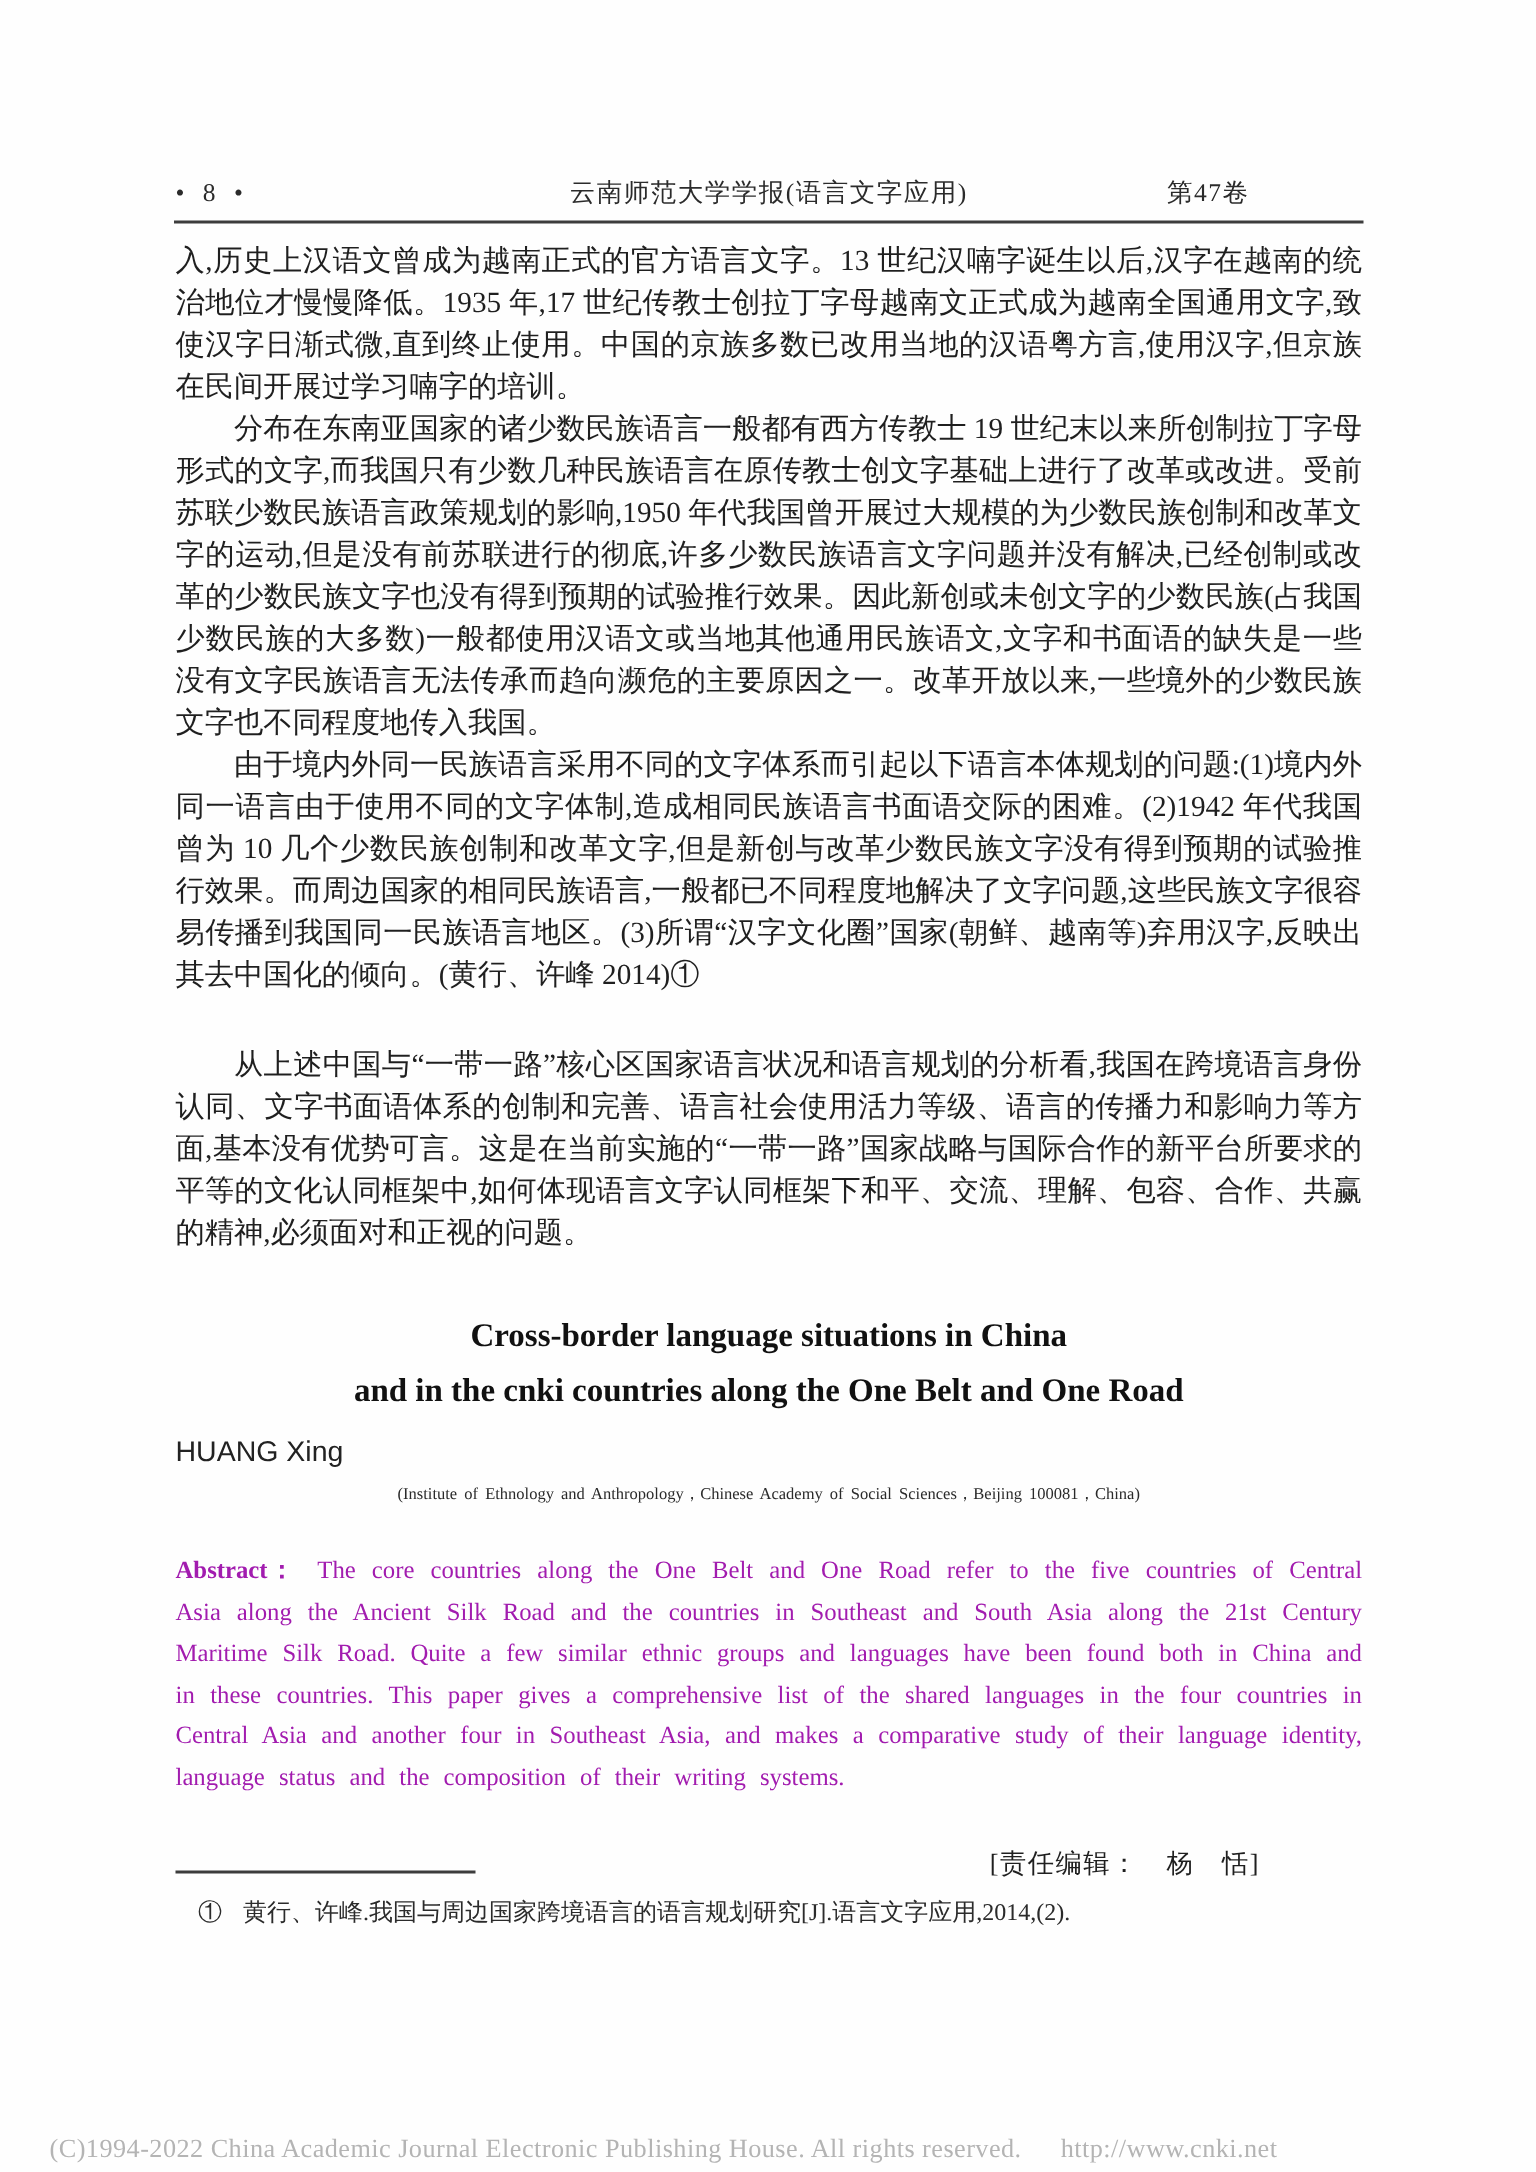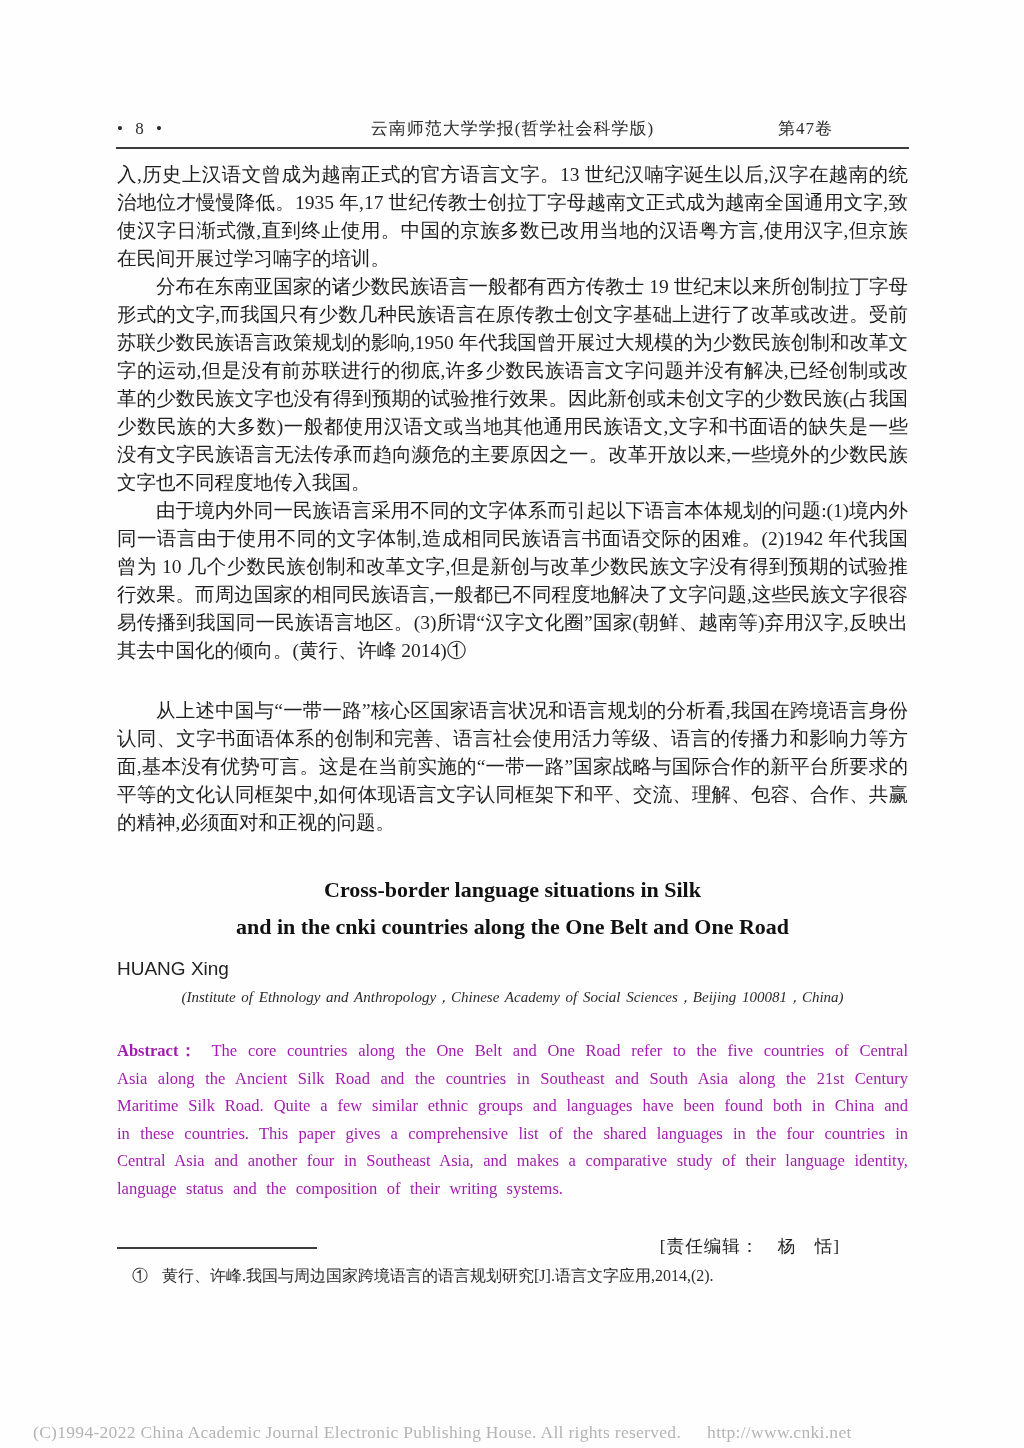--- a/index.html
+++ b/index.html
@@ -37,22 +37,22 @@
   .en-title {
     margin-top:34px; text-align:center; font-weight:bold;
     font-size:22px; line-height:37px; color:#111;
   }
   .author {
     margin-top:13px; text-align:left;
     font-family:"Liberation Sans","DejaVu Sans",sans-serif;
     font-size:19px; color:#222;
   }
   .affiliation {
-    margin-top:8px; text-align:center; font-style:italic;
-    font-size:15px; color:#2a2a2a; word-spacing:2px;
+    margin-top:8px; text-align:center; 
+    font-size:11px; color:#2a2a2a; word-spacing:2px;
   }
   .abstract {
     margin-top:30px; font-size:16.5px; line-height:27.5px;
     text-align:justify; word-spacing:0.32em; color:#a21caf;
   }
   .kw { margin-top:0; }
   .lbl { font-weight:bold; margin-right:14px; word-spacing:normal; }
   
   .editor {
     margin-top:32px; text-align:right; padding-right:68px;
@@ -73,34 +73,34 @@
     margin-top:28px;
   }
 </style>
 </head>
 <body>
 
 <div class="page">
 
   <div class="header">
     <span class="h-left">• 8 •</span>
-    <span class="h-center">云南师范大学学报(哲学社会科学版)</span>
+    <span class="h-center">云南师范大学学报(语言文字应用)</span>
     <span class="h-right">第47卷</span>
   </div>
   <div class="header-rule"></div>
 
   <div class="content">
 
     <p class="para">入,历史上汉语文曾成为越南正式的官方语言文字。13 世纪汉喃字诞生以后,汉字在越南的统治地位才慢慢降低。1935 年,17 世纪传教士创拉丁字母越南文正式成为越南全国通用文字,致使汉字日渐式微,直到终止使用。中国的京族多数已改用当地的汉语粤方言,使用汉字,但京族在民间开展过学习喃字的培训。</p>
     <p class="para indent">分布在东南亚国家的诸少数民族语言一般都有西方传教士 19 世纪末以来所创制拉丁字母形式的文字,而我国只有少数几种民族语言在原传教士创文字基础上进行了改革或改进。受前苏联少数民族语言政策规划的影响,1950 年代我国曾开展过大规模的为少数民族创制和改革文字的运动,但是没有前苏联进行的彻底,许多少数民族语言文字问题并没有解决,已经创制或改革的少数民族文字也没有得到预期的试验推行效果。因此新创或未创文字的少数民族(占我国少数民族的大多数)一般都使用汉语文或当地其他通用民族语文,文字和书面语的缺失是一些没有文字民族语言无法传承而趋向濒危的主要原因之一。改革开放以来,一些境外的少数民族文字也不同程度地传入我国。</p>
     <p class="para indent">由于境内外同一民族语言采用不同的文字体系而引起以下语言本体规划的问题:(1)境内外同一语言由于使用不同的文字体制,造成相同民族语言书面语交际的困难。(2)1942 年代我国曾为 10 几个少数民族创制和改革文字,但是新创与改革少数民族文字没有得到预期的试验推行效果。而周边国家的相同民族语言,一般都已不同程度地解决了文字问题,这些民族文字很容易传播到我国同一民族语言地区。(3)所谓“汉字文化圈”国家(朝鲜、越南等)弃用汉字,反映出其去中国化的倾向。(黄行、许峰 2014)①</p>
     <p class="para indent gap-top">从上述中国与“一带一路”核心区国家语言状况和语言规划的分析看,我国在跨境语言身份认同、文字书面语体系的创制和完善、语言社会使用活力等级、语言的传播力和影响力等方面,基本没有优势可言。这是在当前实施的“一带一路”国家战略与国际合作的新平台所要求的平等的文化认同框架中,如何体现语言文字认同框架下和平、交流、理解、包容、合作、共赢的精神,必须面对和正视的问题。</p>
 
     <div class="en-title">
-      <div>Cross-border language situations in Silk</div>
+      <div>Cross-border language situations in China</div>
       <div>and in the cnki countries along the One Belt and One Road</div>
     </div>
 
     <div class="author">HUANG Xing</div>
     <div class="affiliation">(Institute of Ethnology and Anthropology，Chinese Academy of Social Sciences，Beijing 100081，China)</div>
 
     <p class="abstract">
       <span class="lbl">Abstract：</span><span>The core countries along the One Belt and One Road refer to the five countries of Central Asia along the Ancient Silk Road and the countries in Southeast and South Asia along the 21st Century Maritime Silk Road. Quite a few similar ethnic groups and languages have been found both in China and in these countries. This paper gives a comprehensive list of the shared languages in the four countries in Central Asia and another four in Southeast Asia, and makes a comparative study of their language identity, language status and the composition of their writing systems.</span>
     </p>
 

